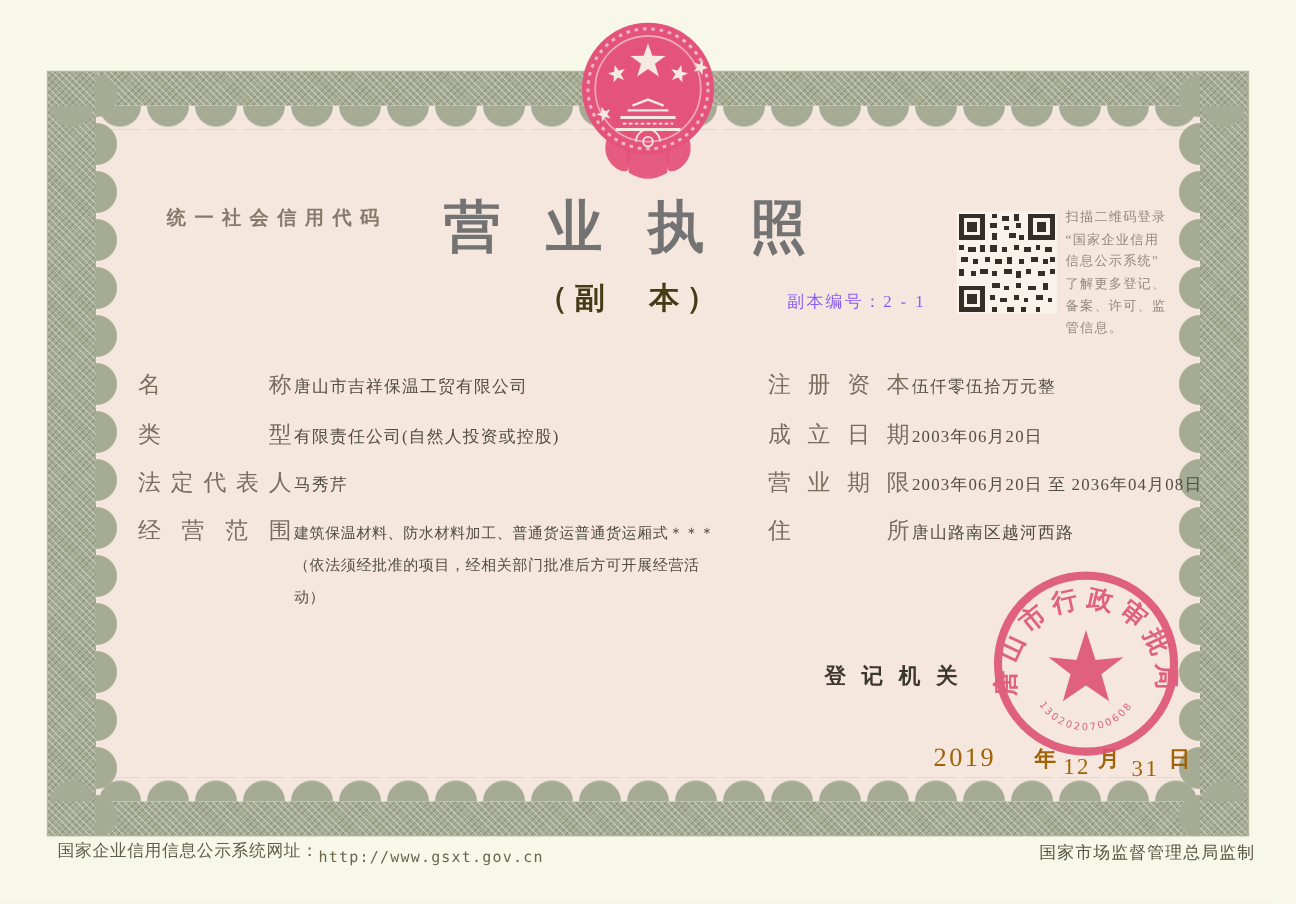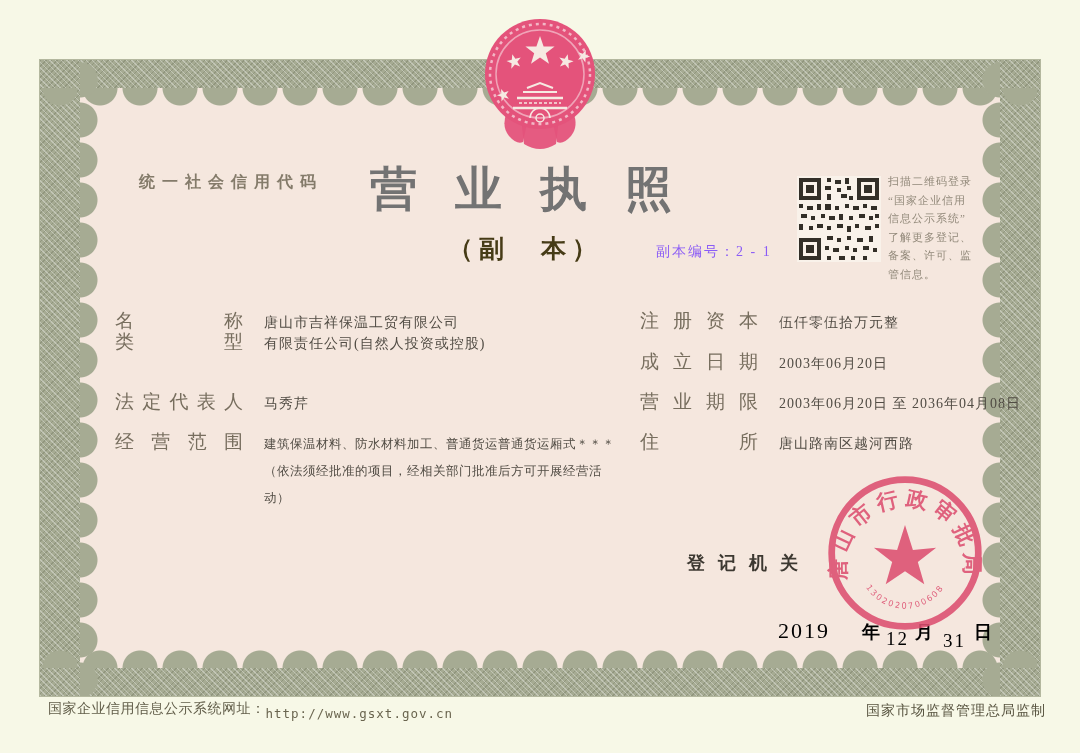--- a/index.html
+++ b/index.html
@@ -52,34 +52,34 @@
               font-size:25px; font-weight:bold; color:#463b16; letter-spacing:6px;font-family:Liberation Serif, serif; }
   .copy-no { position:absolute; left:608px; top:243px; z-index:3;
              font-size:14px; color:#8b5cf6; letter-spacing:2px;margin-left:48px; }
 
   
   .qr { position:absolute; left:797px; top:176px; width:84px; height:86px; z-index:3; }
   .qr-caption { position:absolute; left:888px; top:172px; z-index:3;
                 font-size:11px; line-height:18.5px; color:#92897a; letter-spacing:1px; }
 
   
-  .row { position:absolute; display:flex; align-items:baseline; z-index:3;gap:19px; }
+  .row { position:absolute; display:flex; align-items:baseline; z-index:3; }
   .row .lbl { display:block; font-size:19px; color:#776e5e; letter-spacing:0;
               text-align:justify; text-align-last:justify; flex:none; }
   .row .val { font-size:14px; color:#514c44; margin-left:2px; letter-spacing:1px; }
   .left-col .lbl { width:128px; }
   .right-col .lbl { width:118px; }
   .scope-val { width:352px; font-size:12.5px !important; line-height:27px; letter-spacing:.5px !important; }
 
   
   .reg-label { position:absolute; left:687px; top:551px; z-index:3; font-size:18px;
                font-weight:600; color:#3c3831; letter-spacing:13px; }
   .stamp { position:absolute; left:823px; top:471px; width:164px; height:164px; z-index:6; opacity:.88; }
 
-  .date-line { position:absolute; left:778px; top:618px; z-index:3; color:#000000;
+  .date-line { position:absolute; left:778px; top:618px; z-index:3; color:#a16207;
                display:flex; align-items:baseline; }
   .date-line .num { font-size:22px; letter-spacing:2px; }
   .date-line .cn  { font-size:18px; font-weight:600; }
   .d-year  { margin-right:32px; }
   .d-month { position:relative; top:7px; margin:0 4px 0 6px; }
   .d-day   { position:relative; top:9px; margin:0 4px 0 10px; }
   .d-mlabel{ margin-left:2px; }
   .d-dlabel{ margin-left:4px; }
 
   
@@ -216,21 +216,21 @@
     <div>信息公示系统”</div>
     <div>了解更多登记、</div>
     <div>备案、许可、监</div>
     <div>管信息。</div>
   </div>
 
   <div class="row left-col" style="left:115px; top:308px;">
     <span class="lbl">名称</span>
     <span class="val">唐山市吉祥保温工贸有限公司</span>
   </div>
-  <div class="row left-col" style="left:115px; top:329px;">
+  <div class="row left-col" style="left:115px; top:349px;">
     <span class="lbl">类型</span>
     <span class="val">有限责任公司(自然人投资或控股)</span>
   </div>
   <div class="row left-col" style="left:115px; top:389px;">
     <span class="lbl">法定代表人</span>
     <span class="val">马秀芹</span>
   </div>
   <div class="row right-col" style="left:640px; top:308px;">
     <span class="lbl">注册资本</span>
     <span class="val">伍仟零伍拾万元整</span>

